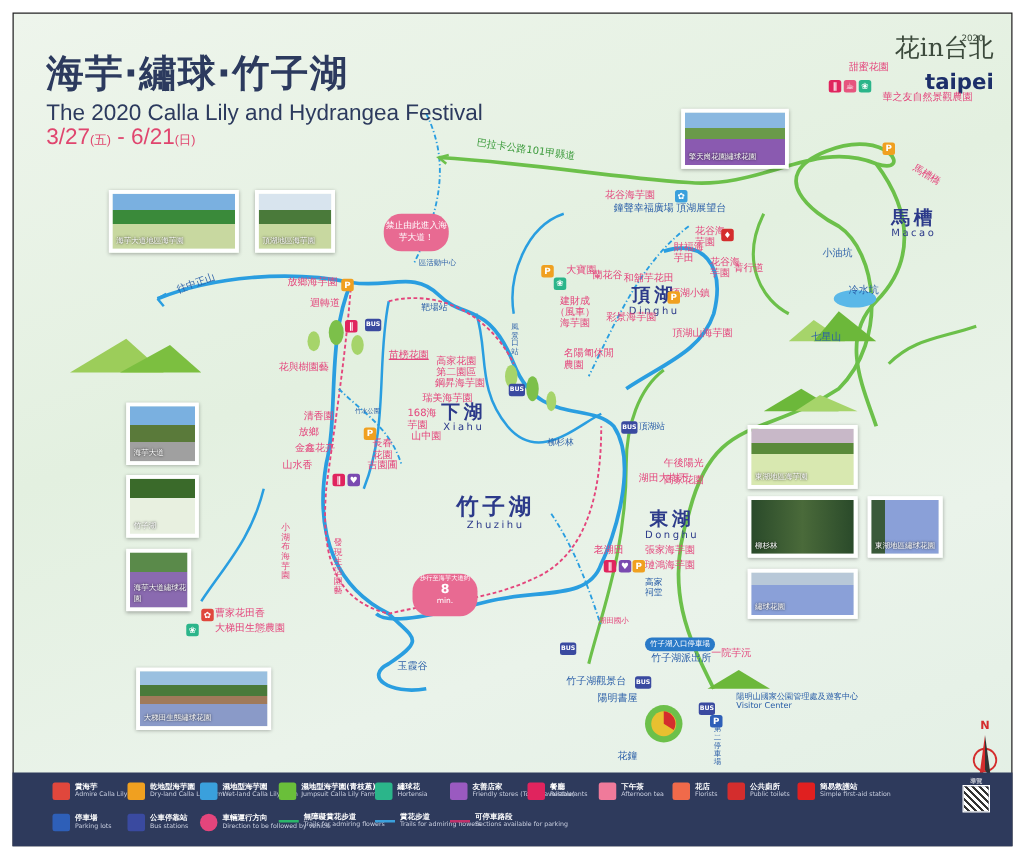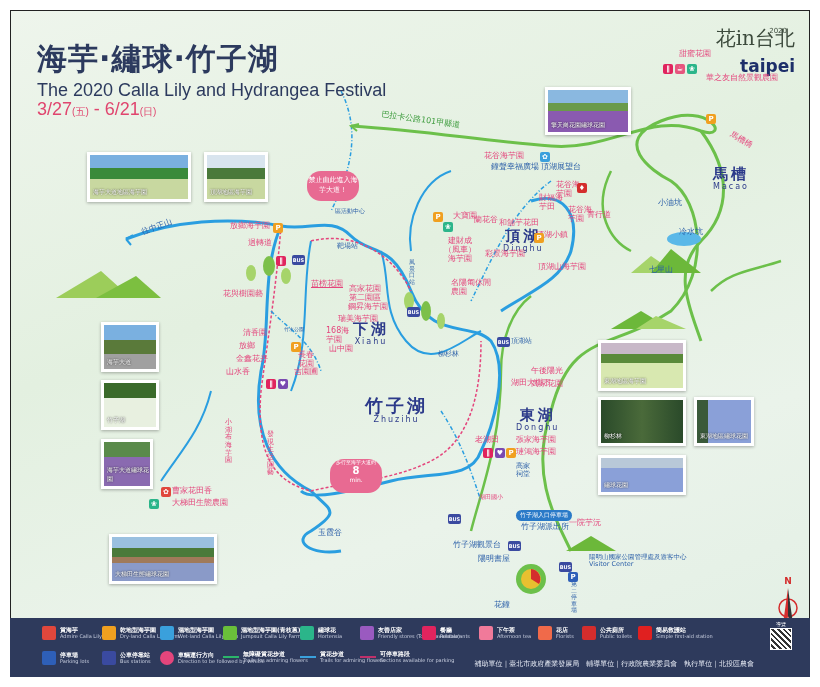--- a/index.html
+++ b/index.html
@@ -340,14 +340,13 @@
   <div class="lg" style="left:290px;top:33px;">
       <div class="ln" style="background:#3aa0dc;"></div>
       <div class="tx"><b>賞花步道</b><span>Trails for admiring flowers</span></div>
     </div>
   <div class="lg" style="left:350px;top:33px;">
       <div class="ln" style="background:#c0306a;"></div>
       <div class="tx"><b>可停車路段</b><span>Sections available for parking</span></div>
     </div>
   <div class="qrl">導覽</div>
   <div class="qr"></div>
-  <div class="sponsor">補助單位｜臺北市政府產業發展局　輔導單位｜行政院農業委員會　執行單位｜北投區農會</div>
 </div>
 
 </body></html>

